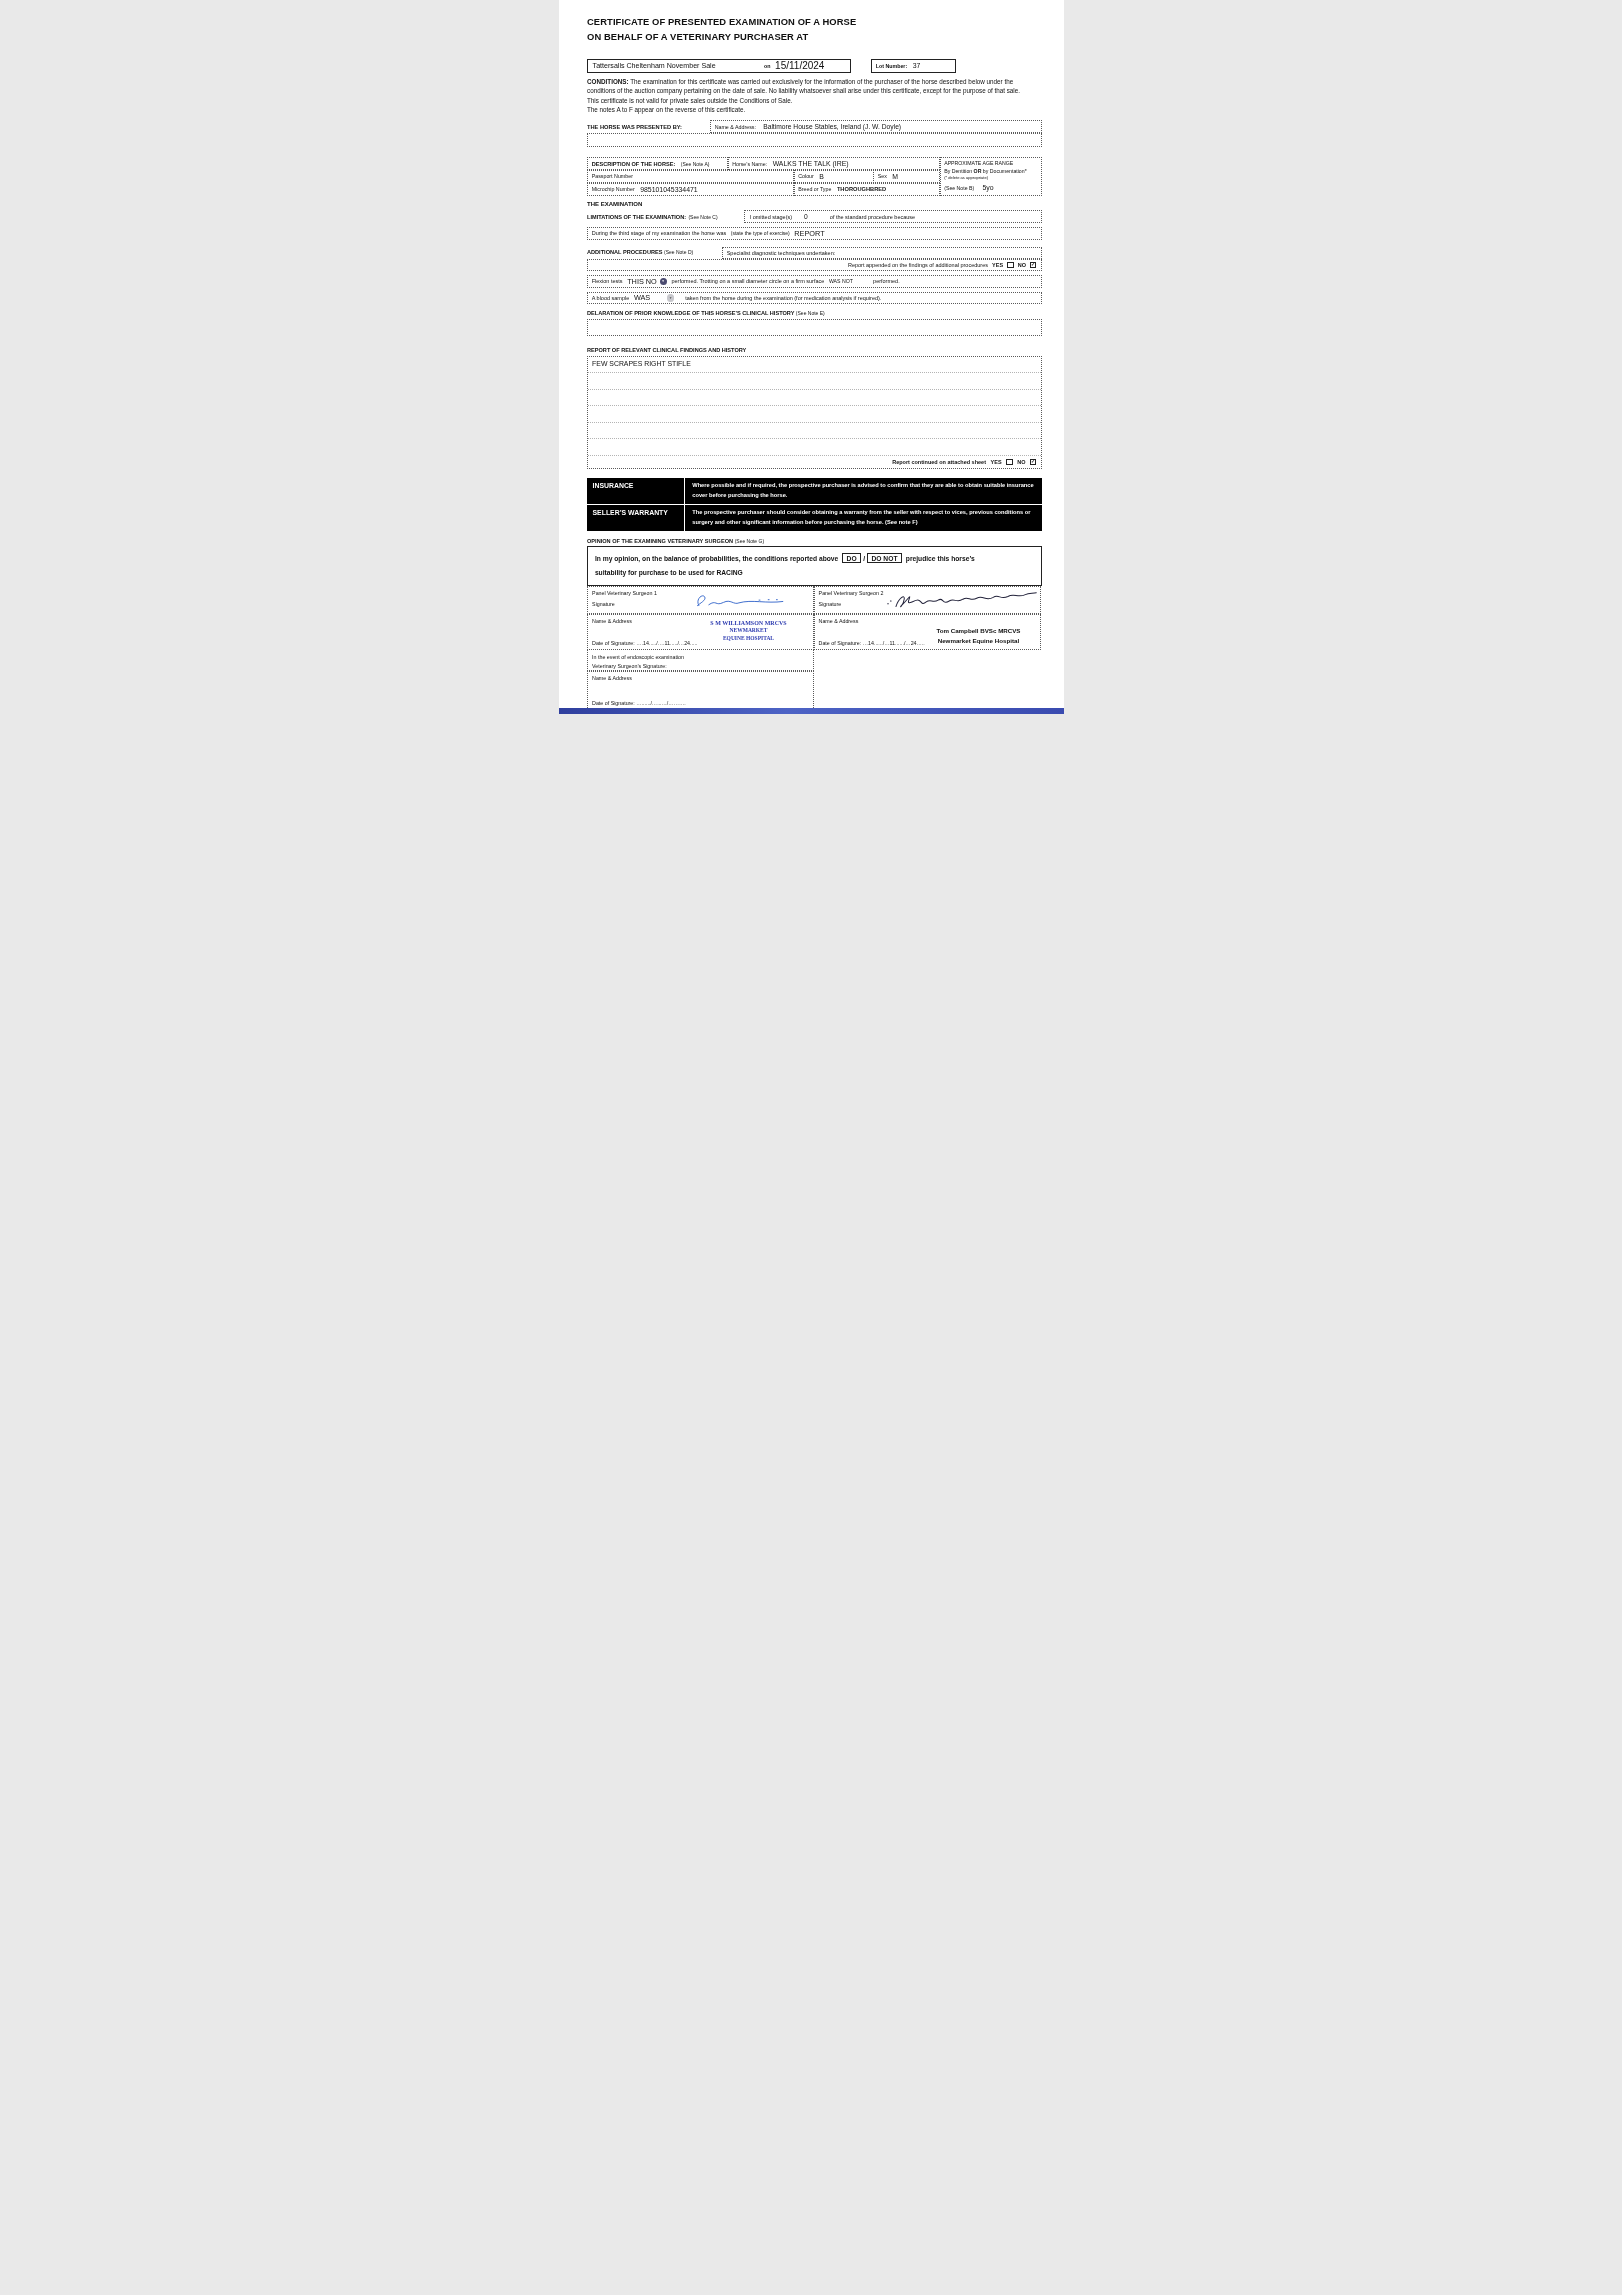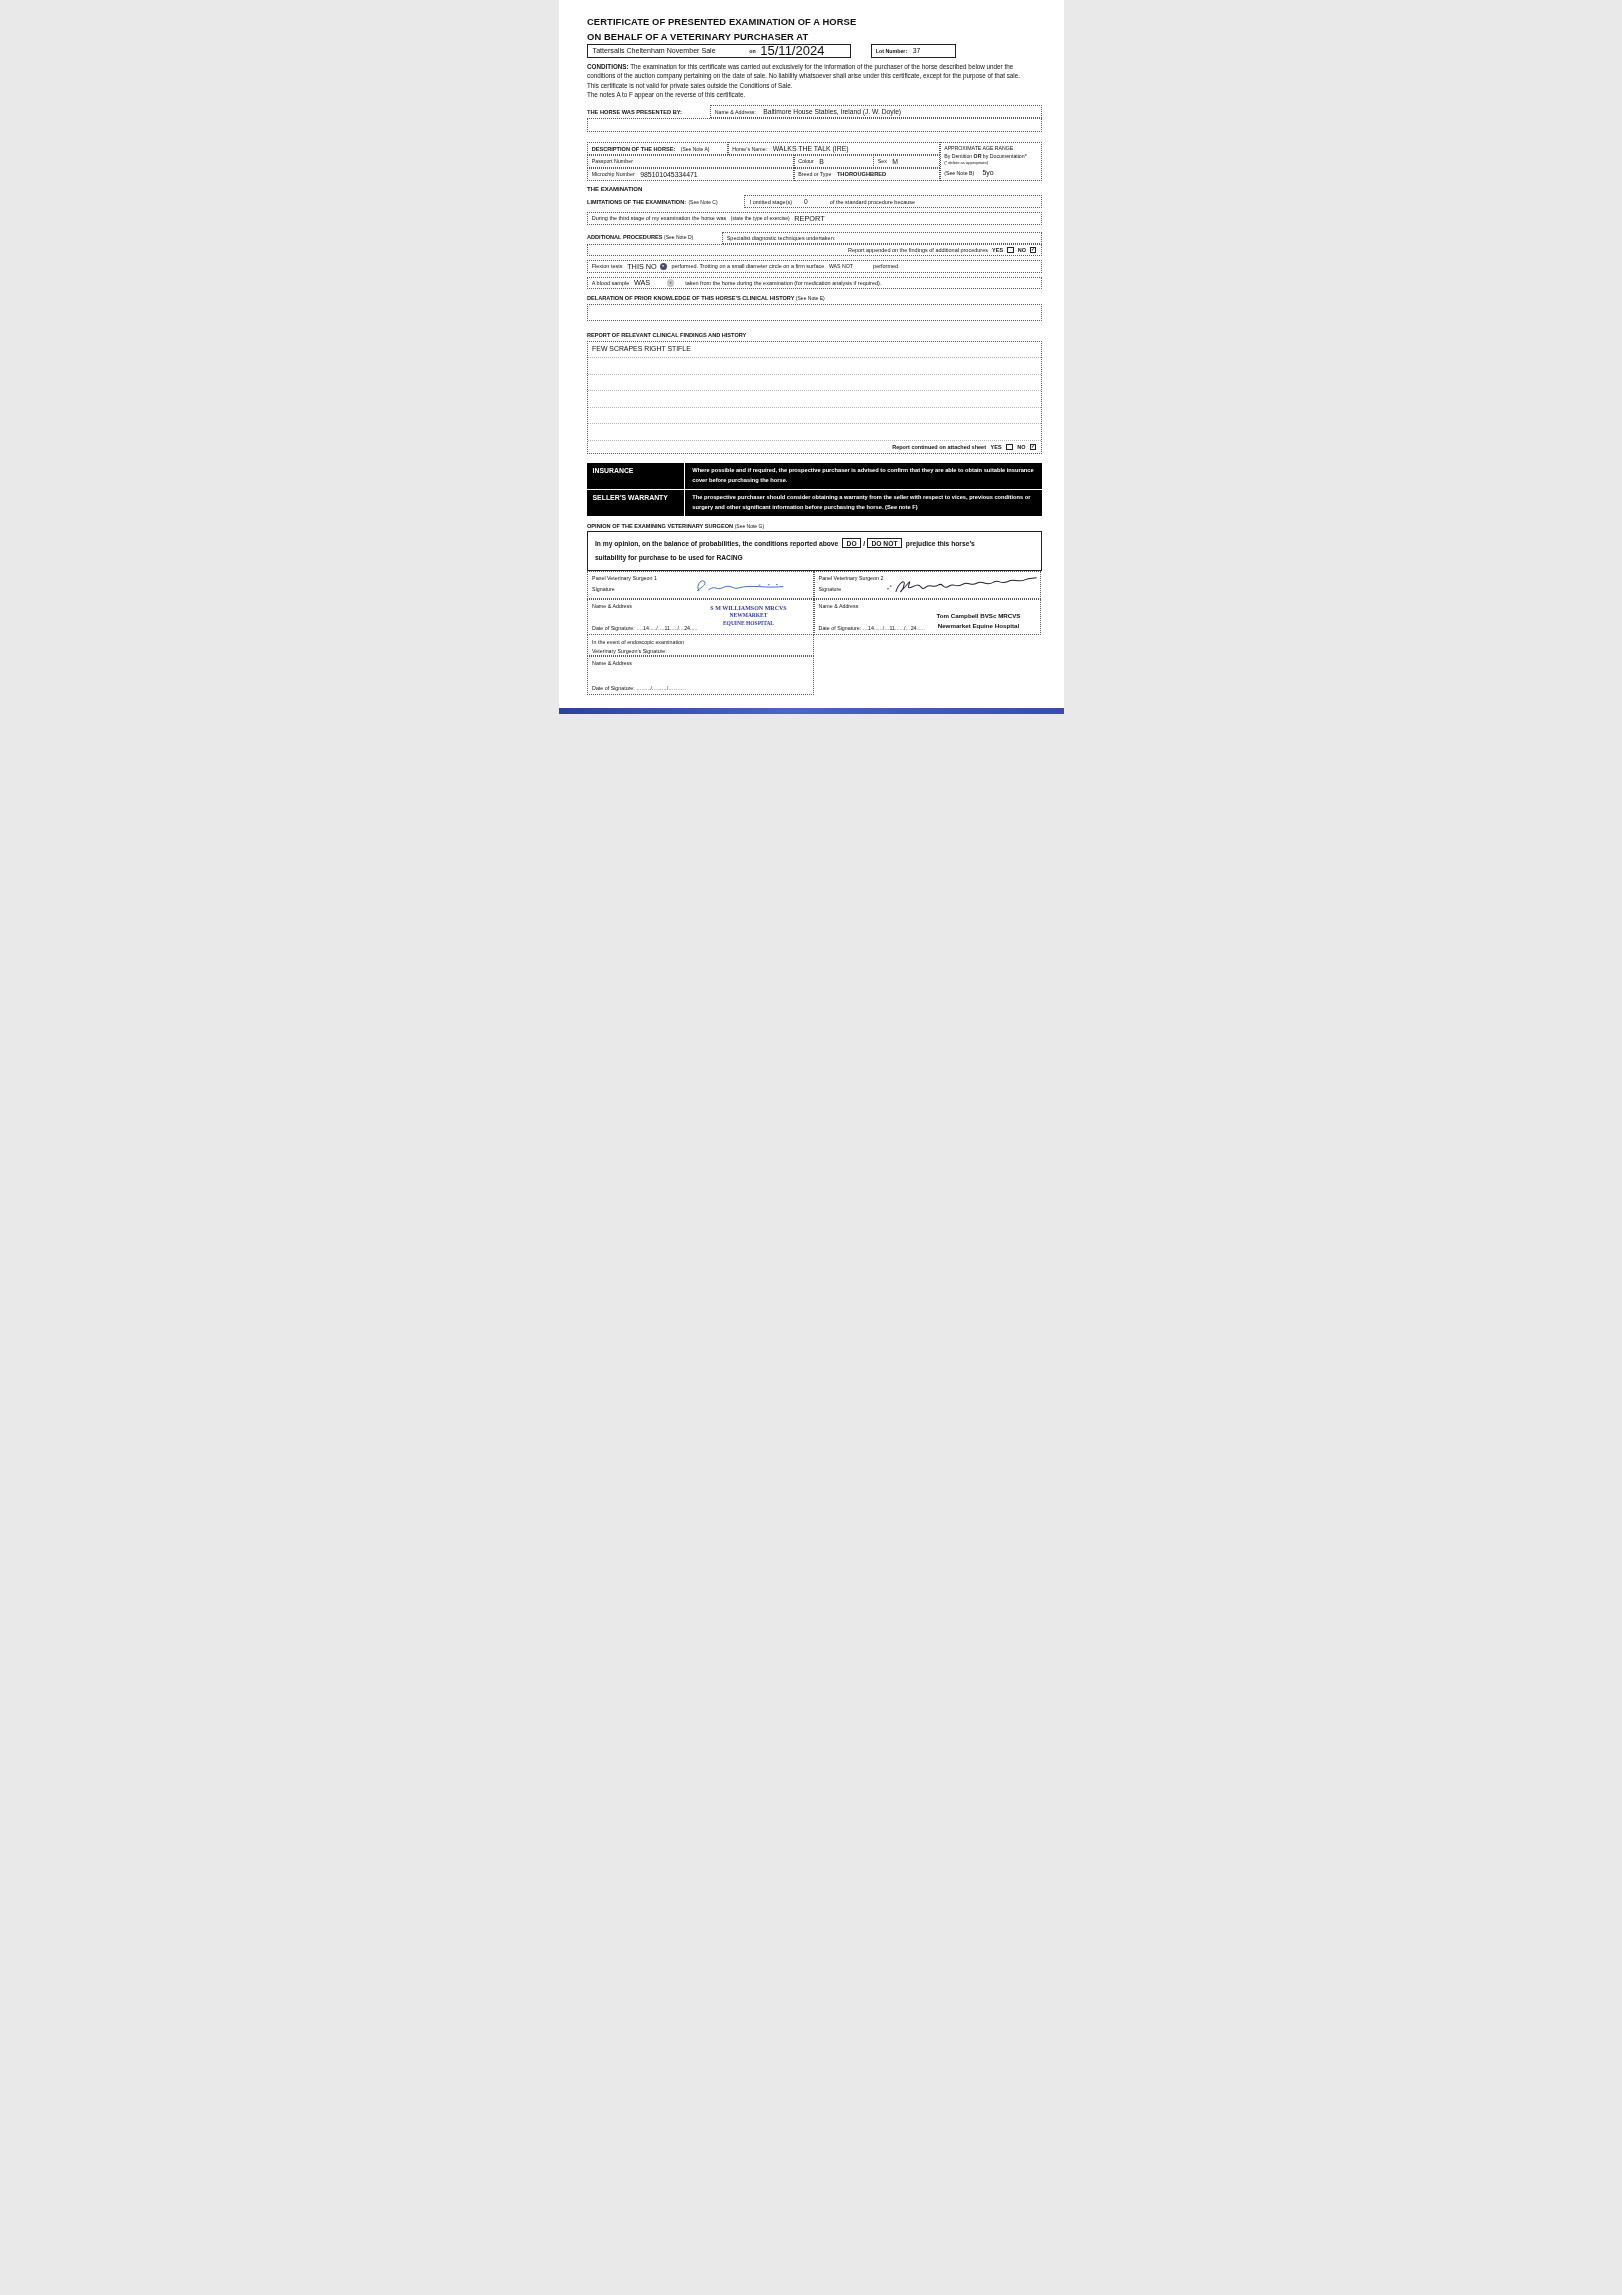--- a/index.html
+++ b/index.html
@@ -4,25 +4,25 @@
 <style>
   html,body { margin:0; padding:0; background:#e9e9e9; }
   body { font-family:"Liberation Sans", sans-serif; color:#111; }
   .page { width:505px; height:714px; margin:0 auto; background:#ffffff; position:relative; overflow:hidden; }
   .content { padding:13.8px 22px 0 28.5px; width:455px; }
 
   
   .title div { font-size:9.4px; font-weight:bold; line-height:15px; letter-spacing:0.1px; }
 
   
-  .sale-row { display:flex; margin-top:0; gap:20px; }
+  .sale-row { display:flex; margin-top:15px; gap:20px; }
   .sale-box { width:264px; height:14.2px; border:0.7px solid #222; display:flex; align-items:center; padding:0 4.6px; box-sizing:border-box; }
   .sale-name { font-size:7.1px; }
   .on-label { font-weight:bold; font-size:5.3px; margin-left:auto; margin-right:4.6px; }
-  .sale-date { font-size:13px; margin-right:21px; }
+  .sale-date { font-size:10px; margin-right:21px; }
   .lot-box { width:85px; height:14.2px; border:0.7px solid #222; display:flex; align-items:center; padding:0 3.7px; box-sizing:border-box; gap:5.5px; }
   .lot-label { font-weight:bold; font-size:5.3px; }
   .lot-value { font-size:6.9px; }
 
   
   .conditions { margin:3.7px 0 0; font-size:6.3px; line-height:9.5px; width:434px; }
   .cond-note { display:block; }
 
   
   .presented { margin-top:5.5px; }

